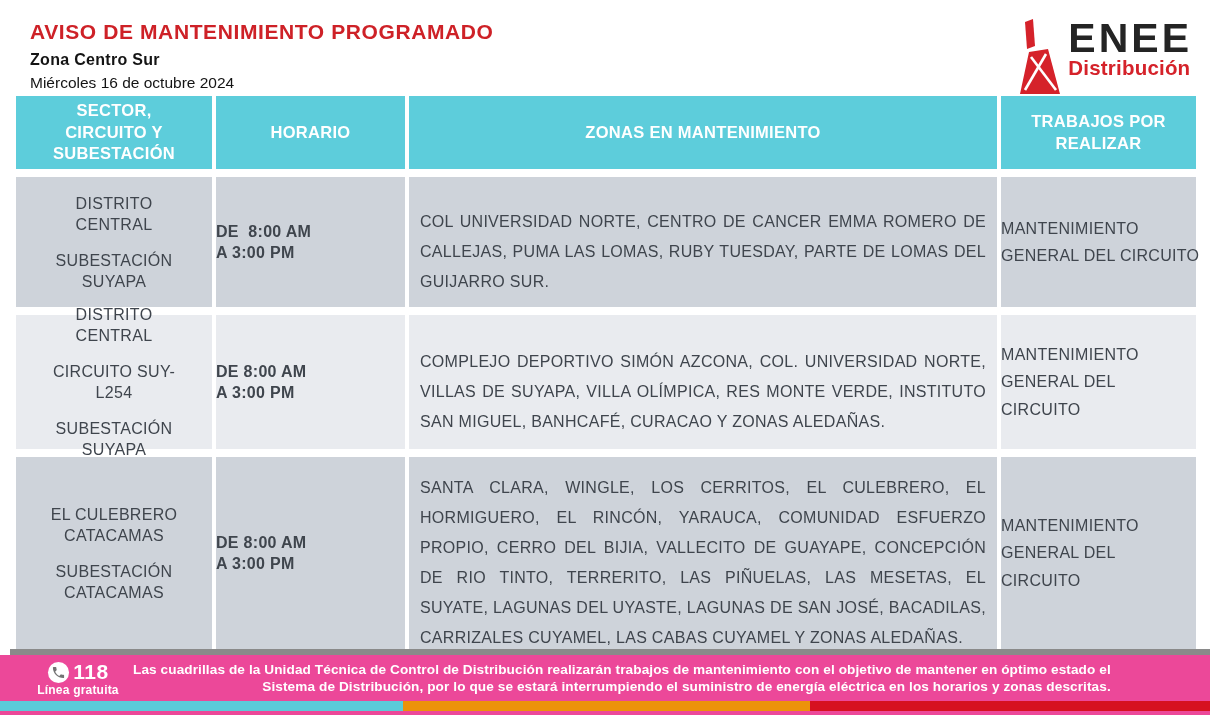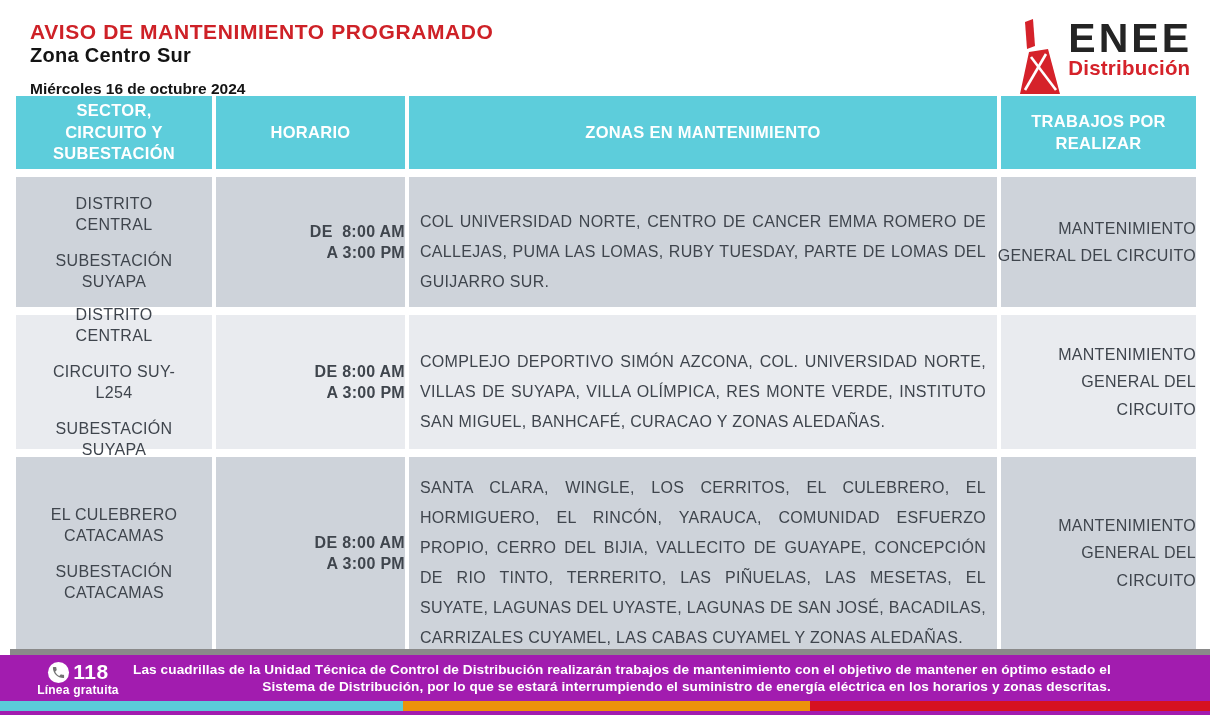--- a/index.html
+++ b/index.html
@@ -2,22 +2,22 @@
 <html><head>
 <meta charset="utf-8">
 <style>
   * { margin: 0; padding: 0; box-sizing: border-box; }
   html, body { width: 1210px; height: 715px; background: #ffffff; overflow: hidden; }
   body { font-family: "Liberation Sans", "DejaVu Sans", sans-serif; position: relative; }
 
   
   .titles { position: absolute; left: 30px; top: 20px; }
   .title  { color: #CE2127; font-size: 21px; font-weight: 700; letter-spacing: 0.6px; }
-  .zone   { color: #141414; font-size: 20px; font-weight: 700; letter-spacing: 0.3px; }
-  .date   { color: #141414; font-size: 15.5px; font-weight: 700; margin-top: 13px; }
+  .zone   { color: #141414; font-size: 16px; font-weight: 700; margin-top: 7px; letter-spacing: 0.3px; }
+  .date   { color: #141414; font-size: 15.5px; font-weight: 400; margin-top: 5px; }
 
   .logo { position: absolute; right: 18px; top: 8px; display: flex; align-items: flex-start; }
   .logo svg { display: block; margin-right: 4px; margin-top: 8px; }
   .logo-name { color: #242424; font-size: 41px; font-weight: 700; letter-spacing: 3px; line-height: 44px; margin-top: 8px; }
   .logo-sub  { color: #D5222A; font-size: 20.5px; font-weight: 700; margin-top: -4px; letter-spacing: 0.2px; }
 
   
   .table {
     position: absolute; left: 16px; top: 96px; width: 1207px;
     display: grid;
@@ -27,37 +27,37 @@
   }
   .th {
     background: #5DCDDB; color: #ffffff; font-weight: 700; font-size: 16.5px;
     display: flex; align-items: center; justify-content: center; text-align: center;
     line-height: 1.32; letter-spacing: 0.3px;
   }
   .th.c1 { padding: 0 36px; }
   .th.c4 { padding: 0 20px; }
   .td {
     color: #3F454D; font-size: 16px; letter-spacing: 0.3px;
-    display: flex; align-items: flex-end; justify-content: center;
+    display: flex; align-items: flex-start; justify-content: center;
   }
   .bg-dark  { background: #CED3DA; }
   .bg-light { background: #E9EBEF; }
 
   .sector { flex-direction: column; text-align: center; padding: 0 28px; gap: 15px; line-height: 21px; }
   .horario { flex-direction: column; text-align: center; line-height: 21px; }
   .horario div { white-space: pre; font-weight: bold; }
   .zonas { padding: 0 11px; align-items: center; }
   .zonas p { text-align: justify; line-height: 30px; width: 100%; margin-top: 20px; }
   .trabajos { flex-direction: column; text-align: center; line-height: 27.5px; }
   .trabajos div { white-space: pre; }
 
   .table-bottom-bar { position: absolute; left: 10px; top: 649px; width: 1200px; height: 6px; background: #8A8A8A; }
 
   
-  .footer { position: absolute; left: 0; top: 655px; width: 1210px; height: 60px; background: #a21caf; }
+  .footer { position: absolute; left: 0; top: 655px; width: 1210px; height: 60px; background: #ec4899; }
   .phone-block { position: absolute; left: 33px; top: 5px; width: 90px; text-align: center; color: #ffffff; }
   .phone-row { display: flex; align-items: center; justify-content: center; gap: 3px; }
   .phone-number { font-size: 21px; font-weight: 700; letter-spacing: 0.5px; }
   .phone-label { font-size: 12px; font-weight: 700; margin-top: -1px; letter-spacing: 0.2px; }
   .footer-text { position: absolute; left: 133px; top: 7px; color: #ffffff; font-size: 13.6px; font-weight: 700; line-height: 16.5px; letter-spacing: 0.1px; text-align: right; }
   .footer-text div { white-space: pre; }
 
   .stripe { position: absolute; left: 0; top: 701px; width: 1210px; height: 10px; display: flex; }
   .stripe .seg-cyan   { width: 403px; background: #5BCBD9; }
   .stripe .seg-orange { width: 407px; background: #EC920B; }

